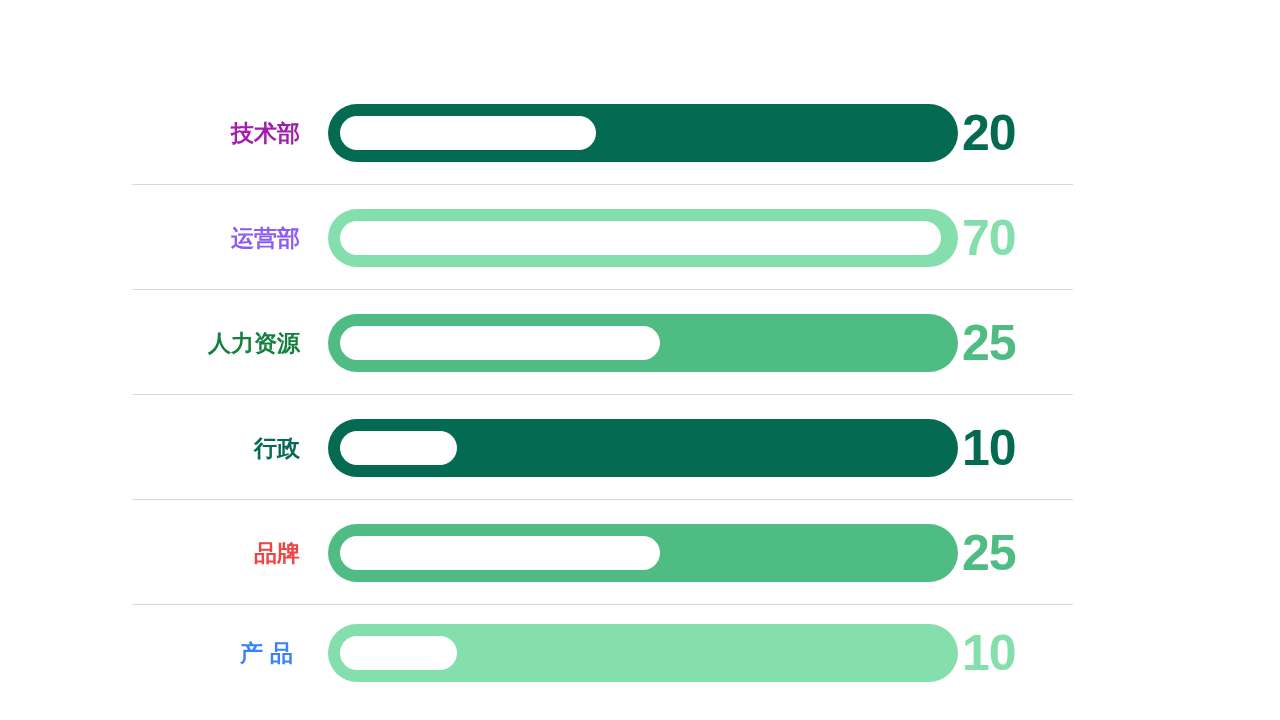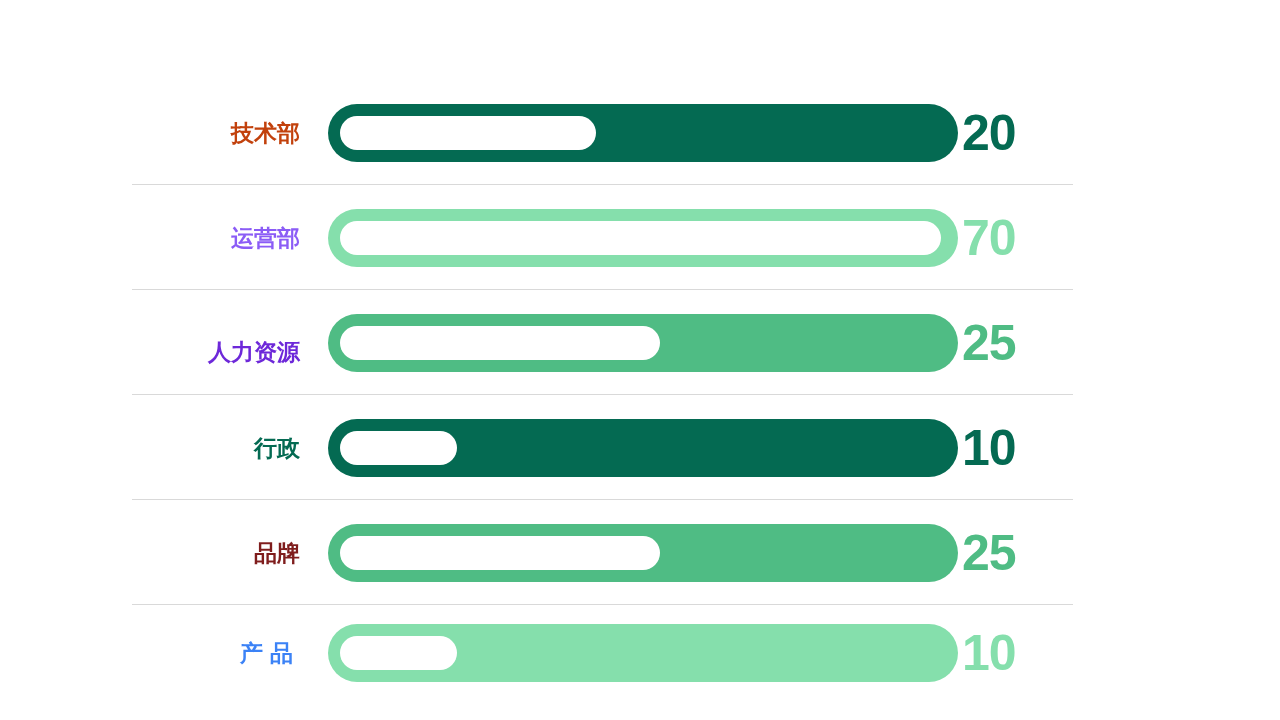--- a/index.html
+++ b/index.html
@@ -100,57 +100,57 @@
 </style>
 </head>
 <body>
 
 <div class="slide">
 
 
   <div class="chart">
 
     <div class="row">
-      <div class="row-label" style="color: #c2410c;">技术部</div>
+      <div class="row-label" style="color: #a21caf;">技术部</div>
       <div class="bar-track" style="background: rgb(4, 106, 82); width: 630px;">
         <div class="bar-inner" style="width: 256px;"></div>
       </div>
       <div class="row-value" style="color: rgb(4, 106, 82);">20</div>
       <div class="row-sep"></div>
     </div>
 
     <div class="row">
       <div class="row-label" style="color: #8b5cf6;">运营部</div>
       <div class="bar-track" style="background: rgb(133, 223, 172); width: 630px;">
         <div class="bar-inner" style="width: 601px;"></div>
       </div>
       <div class="row-value" style="color: rgb(133, 223, 172);">70</div>
       <div class="row-sep"></div>
     </div>
 
     <div class="row">
-      <div class="row-label" style="color: #6d28d9; margin-top: 9px;">人力资源</div>
+      <div class="row-label" style="color: #15803d;">人力资源</div>
       <div class="bar-track" style="background: rgb(79, 188, 132); width: 630px;">
         <div class="bar-inner" style="width: 320px;"></div>
       </div>
       <div class="row-value" style="color: rgb(79, 188, 132);">25</div>
       <div class="row-sep"></div>
     </div>
 
     <div class="row">
       <div class="row-label" style="color: rgb(4, 106, 82);">行政</div>
       <div class="bar-track" style="background: rgb(4, 106, 82); width: 630px;">
         <div class="bar-inner" style="width: 117px;"></div>
       </div>
       <div class="row-value" style="color: rgb(4, 106, 82);">10</div>
       <div class="row-sep"></div>
     </div>
 
     <div class="row">
-      <div class="row-label" style="color: #7f1d1d;">品牌</div>
+      <div class="row-label" style="color: #ef4444;">品牌</div>
       <div class="bar-track" style="background: rgb(79, 188, 132); width: 630px;">
         <div class="bar-inner" style="width: 320px;"></div>
       </div>
       <div class="row-value" style="color: rgb(79, 188, 132);">25</div>
       <div class="row-sep"></div>
     </div>
 
     <div class="row last">
       <div class="row-label spaced" style="color: #3b82f6;">产品</div>
       <div class="bar-track" style="background: rgb(133, 223, 172); width: 630px;">

